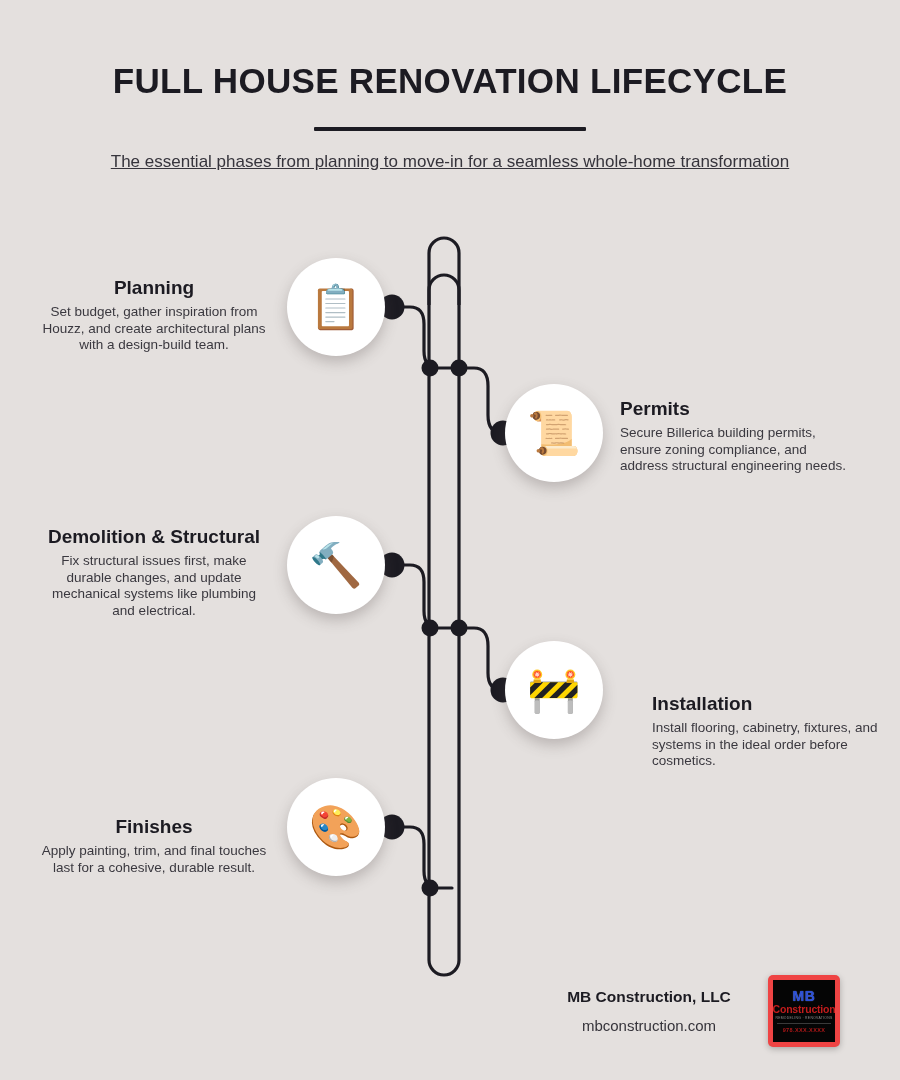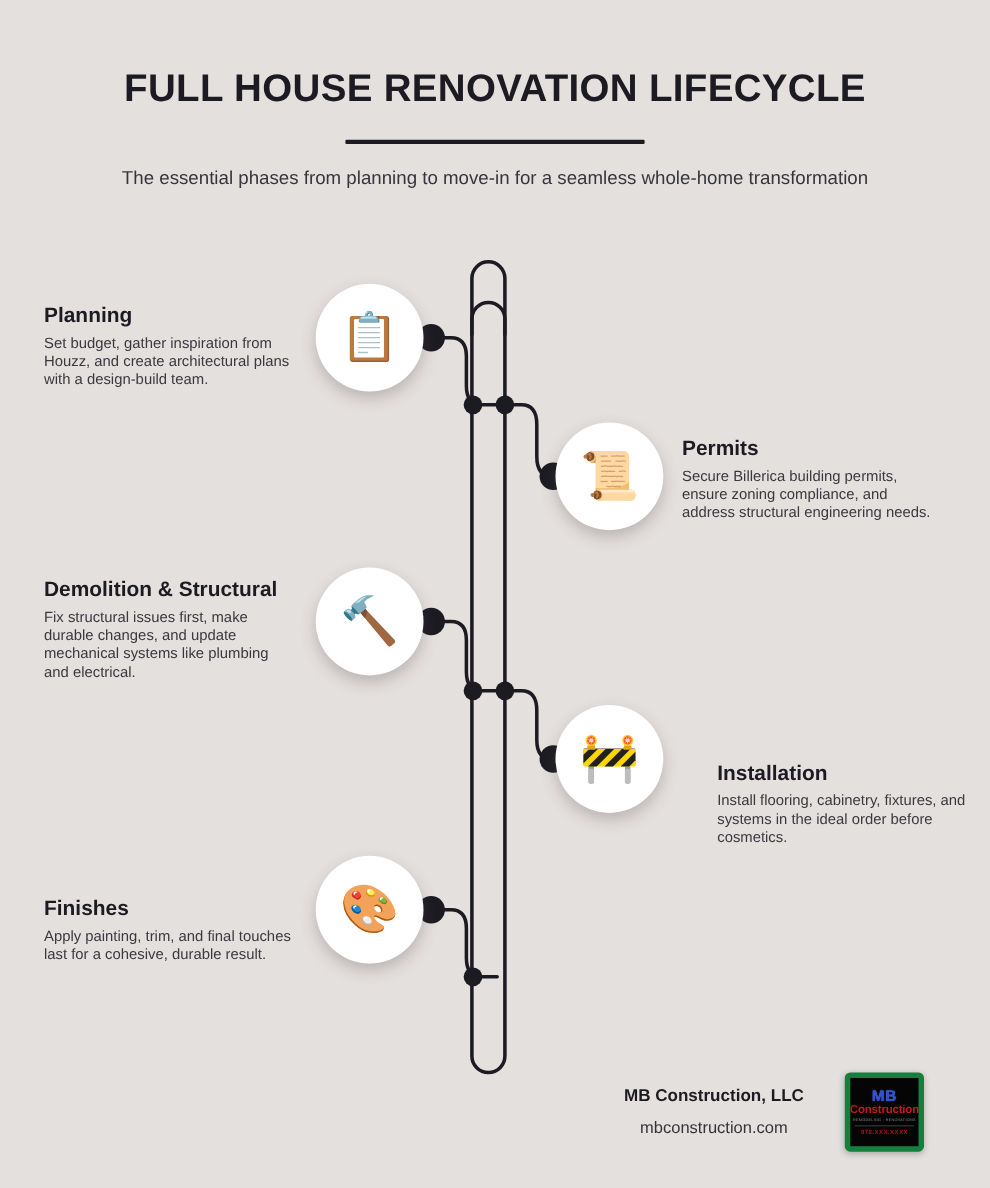--- a/index.html
+++ b/index.html
@@ -46,20 +46,21 @@
     margin: 26px auto 0 auto;
     border-radius: 1px;
   }
   .subtitle {
     margin: 18px auto 0 auto;
     width: 680px;
     font-size: 17px;
     line-height: 1.55;
     color: #36343C;
     font-weight: normal;
+    text-decoration: underline;
   }
 
   
   .spine-svg {
     position: absolute;
     left: 0;
     top: 0;
     width: 900px;
     height: 1080px;
     pointer-events: none;
@@ -84,21 +85,21 @@
   }
   .bubble .emoji {
     font-size: 43px;
     line-height: 1;
   }
 
   .textblock {
     position: absolute;
     width: 228px;
   }
-  .textblock.right-align { text-align: left; }
+  .textblock.right-align { text-align: center; }
   .textblock.left-align  { text-align: left; }
 
   .step-title {
     margin: 0;
     font-size: 19px;
     font-weight: bold;
     color: #1C1B22;
     line-height: 1.12;
   }
   .step-desc {
@@ -131,21 +132,21 @@
   .company-site {
     margin-top: 9px;
     font-size: 15px;
     color: #35333A;
     line-height: 1.3;
   }
 
   .logo-frame {
     width: 72px;
     height: 72px;
-    background: #15803d;
+    background: #ef4444;
     border-radius: 5px;
     padding: 5px;
     box-sizing: border-box;
     box-shadow: 0 2px 6px rgba(0,0,0,0.25);
     flex: 0 0 auto;
   }
   .logo-inner {
     width: 100%;
     height: 100%;
     background: #050505;

